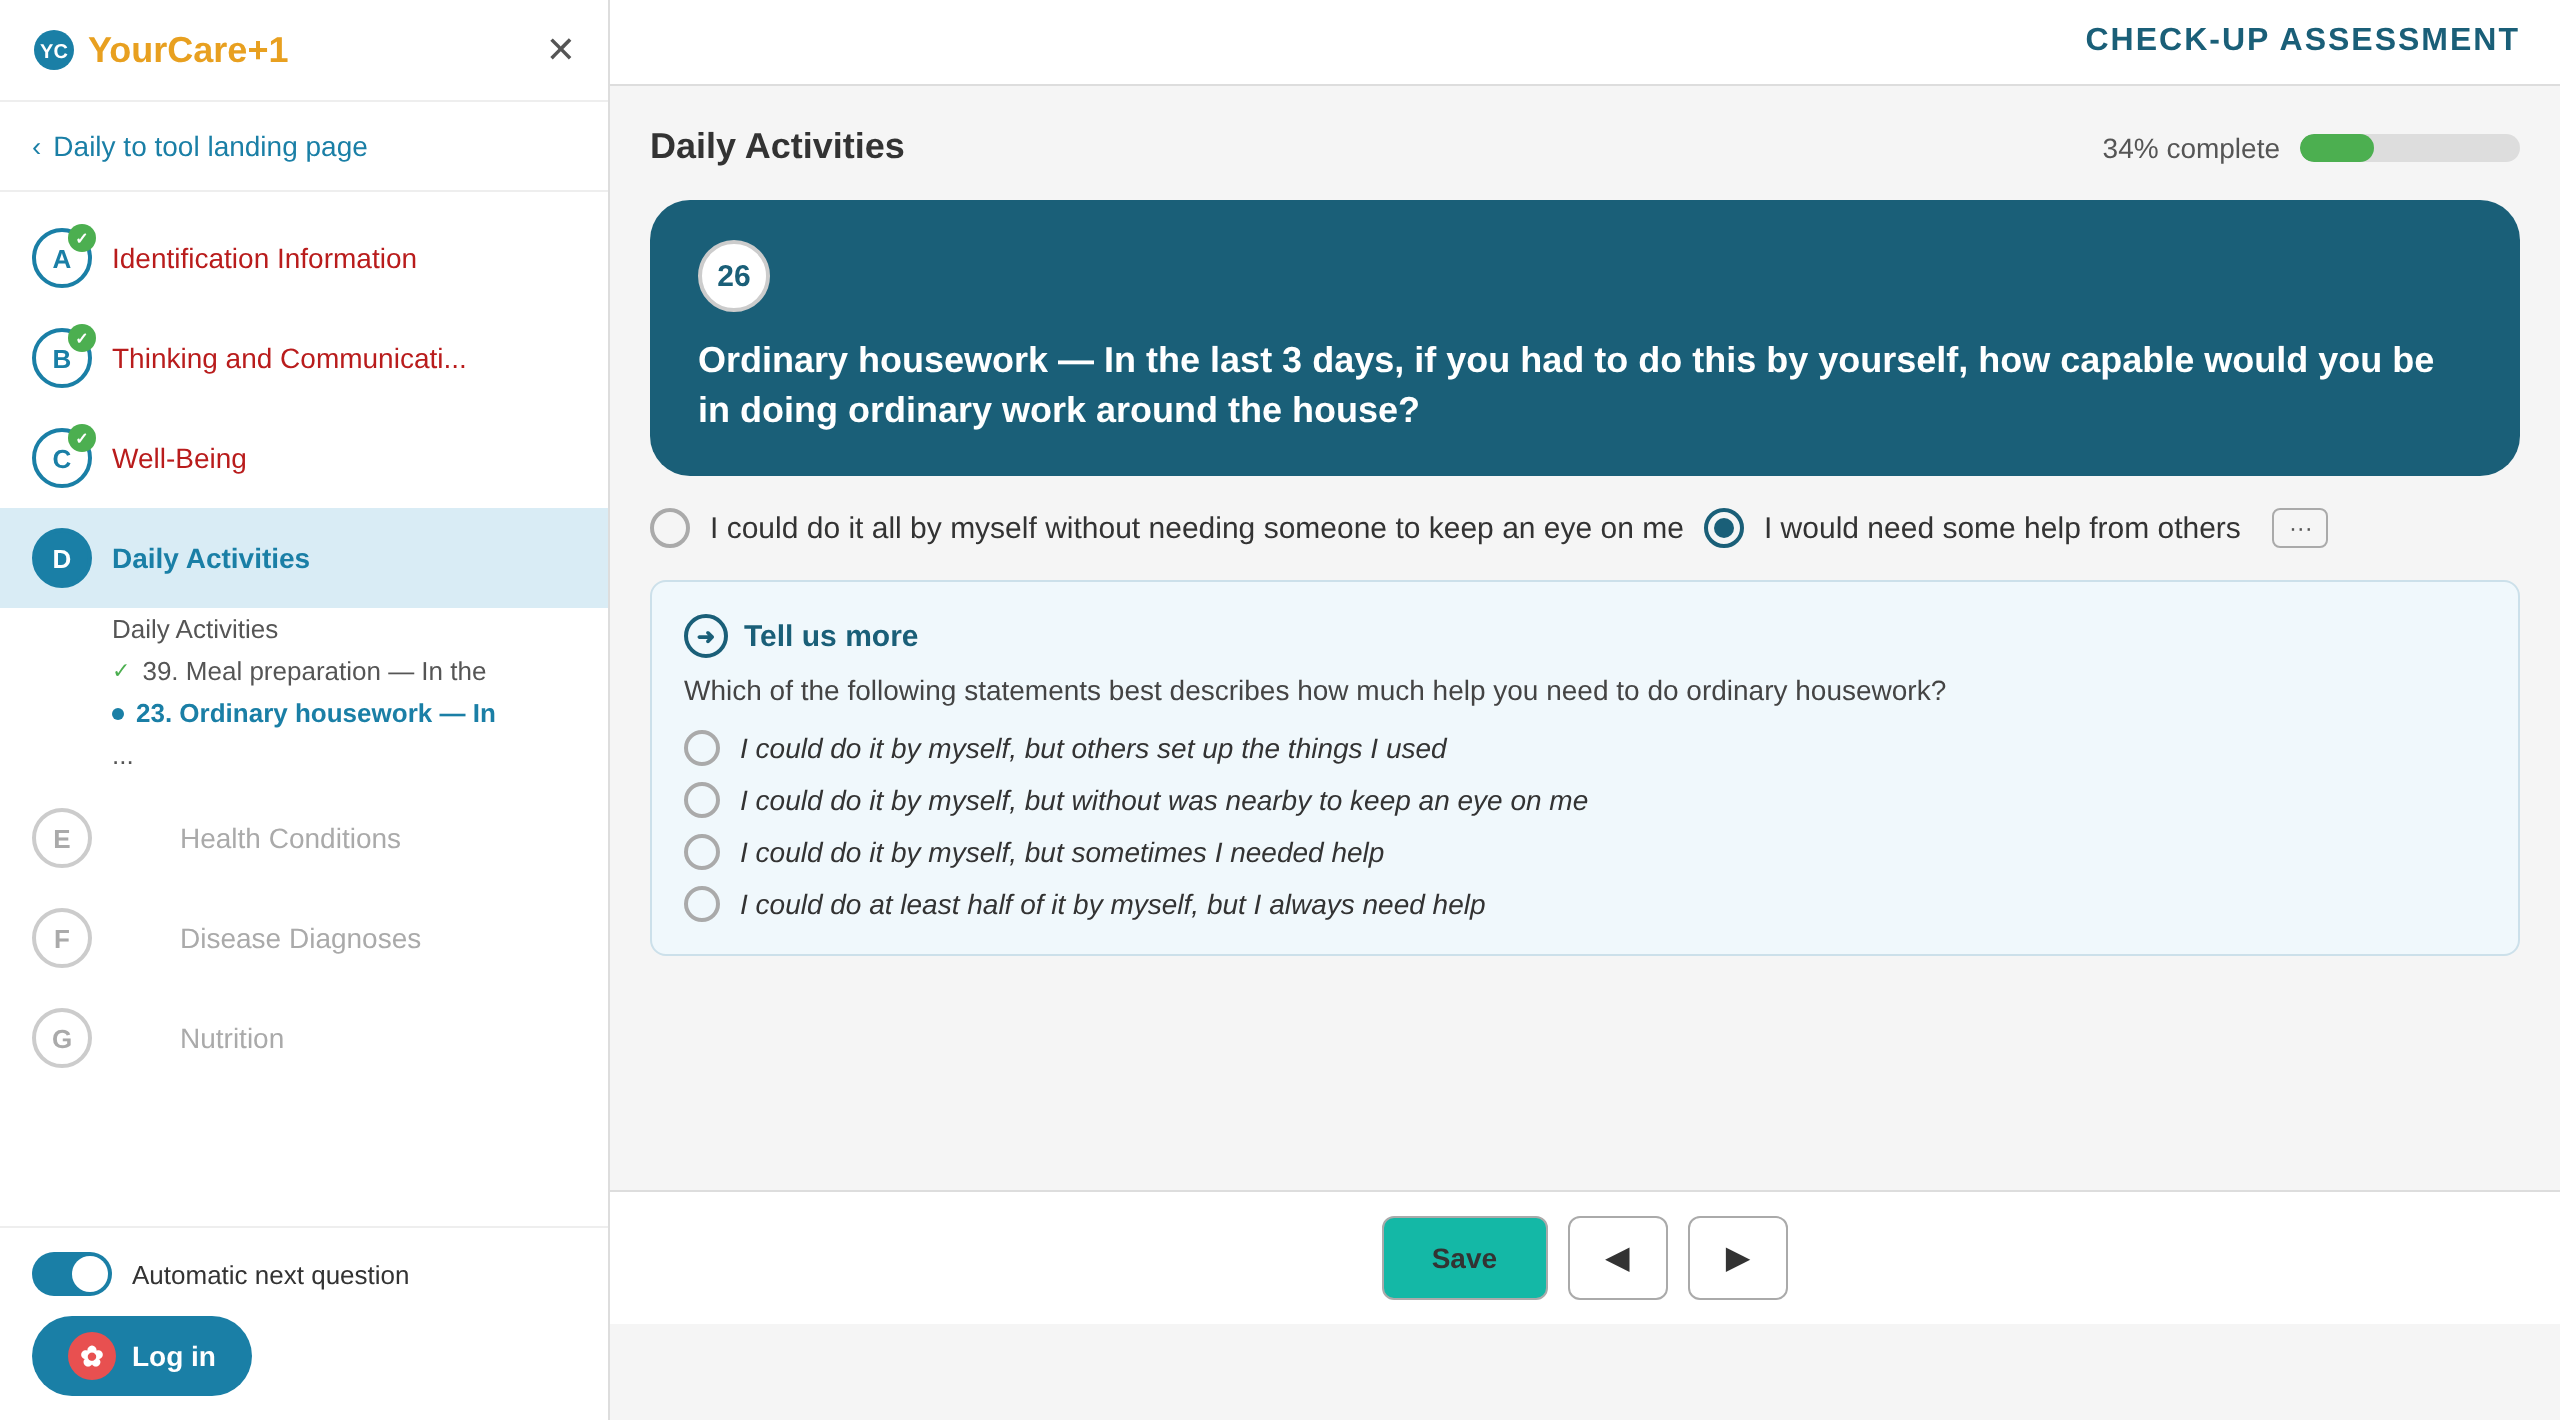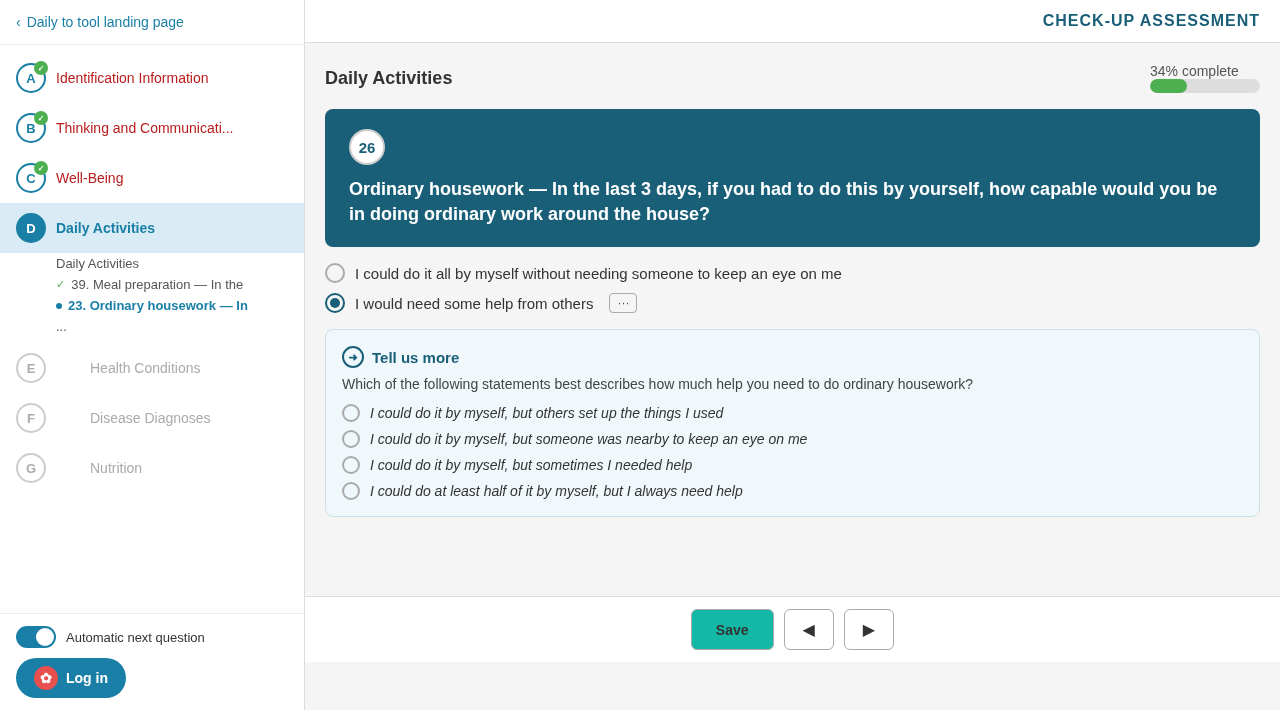--- a/index.html
+++ b/index.html
@@ -201,38 +201,39 @@
       justify-content: space-between;
       margin-bottom: 16px;
     }
     .section-title {
       font-size: 18px;
       font-weight: 600;
       color: #333;
     }
     .progress-container {
       display: flex;
-      flex-direction: column;
+      align-items: center;
+      gap: 10px;
     }
     .progress-text { font-size: 14px; color: #555; }
     .progress-bar-bg {
       width: 110px; height: 14px;
       background: #ddd;
       border-radius: 7px;
       overflow: hidden;
     }
     .progress-bar-fill {
       height: 100%;
       background: #4caf50;
       border-radius: 7px;
     }
 
     .question-card {
       background: #1a5f78;
-      border-radius: 8px;
+      border-radius: 20px;
       padding: 20px 24px;
       color: white;
       margin-bottom: 16px;
       position: relative;
     }
     .question-number {
       width: 36px; height: 36px;
       background: #fff;
       border-radius: 50%;
       display: flex; align-items: center; justify-content: center;
@@ -289,21 +290,21 @@
       background: #1a5f78;
       border: none;
       border-radius: 50%;
       width: 28px; height: 28px;
       display: flex; align-items: center; justify-content: center;
       color: white;
       cursor: pointer;
       flex-shrink: 0;
     }
 
-    .answer-options { display: flex; flex-direction: column; gap: 10px; margin-bottom: 16px; }
+    .answer-options { display: flex; flex-direction: row; gap: 10px; margin-bottom: 16px; }
     .answer-option {
       display: flex;
       align-items: center;
       gap: 10px;
       cursor: pointer;
     }
     .radio-outer {
       width: 20px; height: 20px;
       border-radius: 50%;
       border: 2px solid #aaa;
@@ -400,20 +401,30 @@
       padding: 10px 18px;
       font-size: 16px;
       color: #333;
       cursor: pointer;
     }
   </style>
 </head>
 <body>
 
 <nav class="sidebar">
+  <div class="sidebar-header">
+    <div class="logo">
+      <svg width="22" height="22" viewBox="0 0 22 22">
+        <circle cx="11" cy="11" r="10" fill="#1a7fa6"></circle>
+        <text x="11" y="15" text-anchor="middle" fill="white" font-size="10" font-weight="bold">YC</text>
+      </svg>
+      <span>YourCare<span style="color:#e8a020">+1</span></span>
+    </div>
+    <button class="close-btn">✕</button>
+  </div>
 
   <a class="back-link">
     <span>‹</span>
     <span>Daily to tool landing page</span>
   </a>
 
   <div class="nav-section">
 
     <div class="nav-item">
       <div class="nav-circle completed">
@@ -539,21 +550,21 @@
         <span>Tell us more</span>
       </div>
       <div class="tell-more-desc">Which of the following statements best describes how much help you need to do ordinary housework?</div>
       <div class="sub-options">
         <label class="sub-option">
           <div class="sub-radio"></div>
           <span class="sub-option-text">I could do it by myself, but others set up the things I used</span>
         </label>
         <label class="sub-option">
           <div class="sub-radio"></div>
-          <span class="sub-option-text">I could do it by myself, but someone was nearby to keep an eye on me</span>
+          <span class="sub-option-text">I could do it by myself, but without was nearby to keep an eye on me</span>
         </label>
         <label class="sub-option">
           <div class="sub-radio"></div>
           <span class="sub-option-text">I could do it by myself, but sometimes I needed help</span>
         </label>
         <label class="sub-option">
           <div class="sub-radio"></div>
           <span class="sub-option-text">I could do at least half of it by myself, but I always need help</span>
         </label>
       </div>

